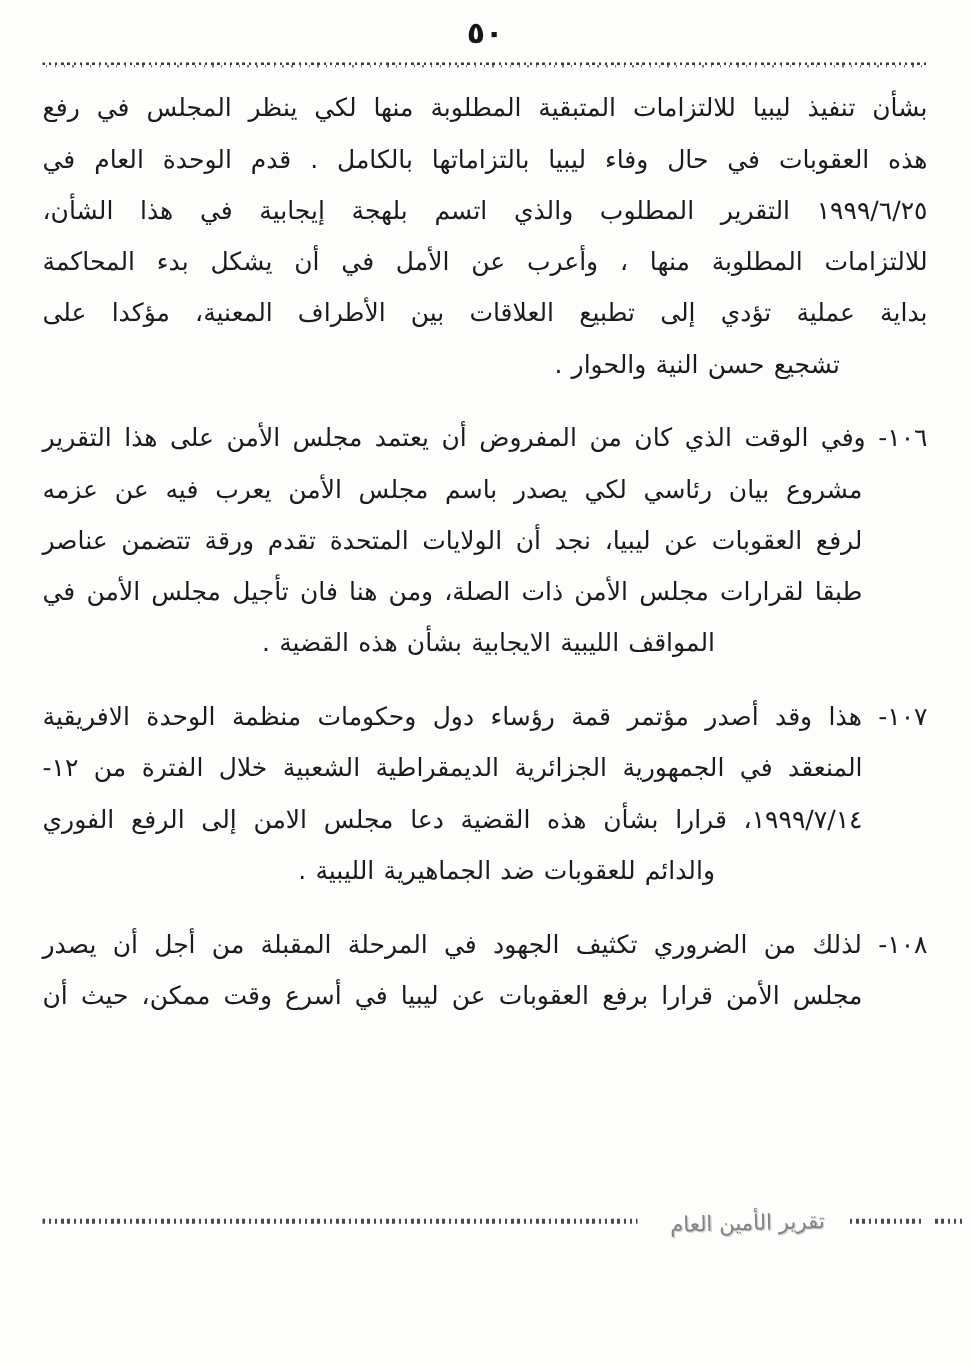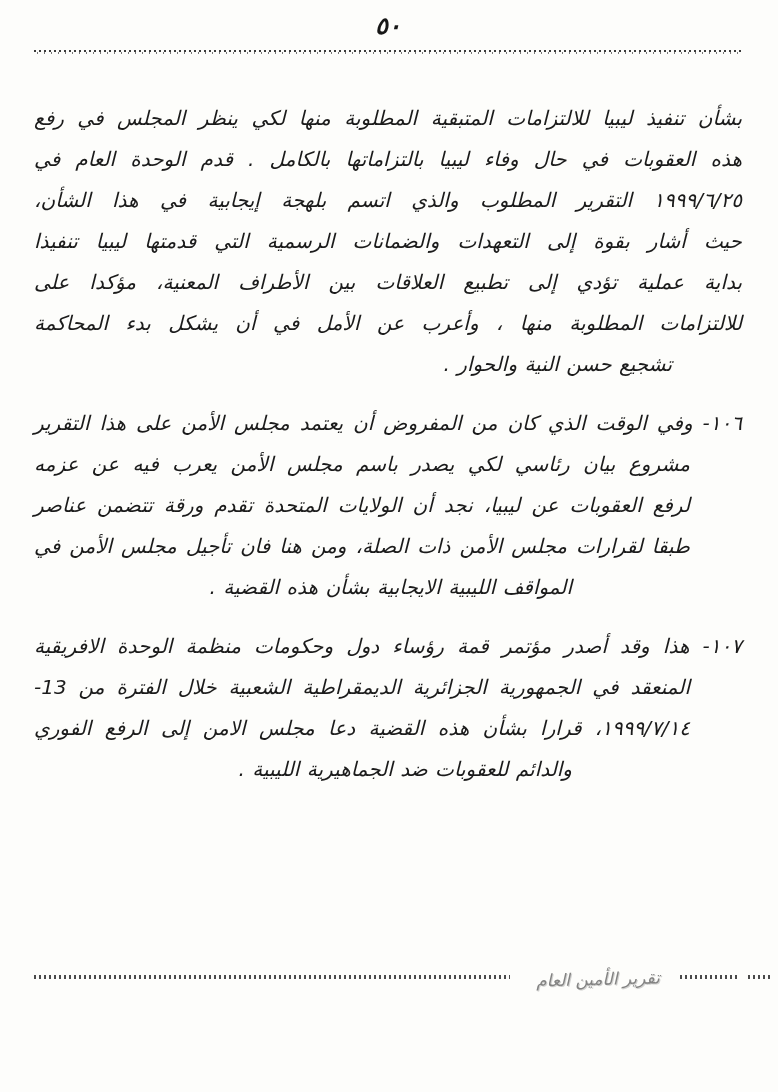--- a/index.html
+++ b/index.html
@@ -11,21 +11,20 @@
     font-family: "DejaVu Sans", "Liberation Sans", sans-serif;
     overflow: hidden;
   }
   .page {
     position: relative;
     width: 778px;
     height: 1092px;
     box-sizing: border-box;
     padding: 6px 36px 0 34px;
     color: #1b1b1b;
-    font-style: italic;
   }
   
   .page-number {
     text-align: center;
     font-size: 24px;
     font-weight: bold;
     color: #161616;
     height: 40px;
     line-height: 40px;
     letter-spacing: 2px;
@@ -36,21 +35,21 @@
     margin-top: 4px;
     background:
       repeating-linear-gradient(90deg, #3a3a3a 0 2px, transparent 2px 5px),
       repeating-linear-gradient(90deg, transparent 0 3px, #777 3px 4px, transparent 4px 7px);
     background-position: 0 0, 0 2px;
     background-size: 100% 2px, 100% 2px;
     background-repeat: repeat-x;
   }
   
   .doc-body {
-    margin-top: 44px;
+    margin-top: 12px;
     font-size: 20px;
     line-height: 41px;
     direction: rtl;
   }
   .para { margin: 0; }
   .para + .para { margin-top: 18px; }
   .line {
     text-align: justify;
     text-align-last: justify;
     word-spacing: 1px;
@@ -109,37 +108,40 @@
 
 <div class="page">
   <div class="page-number">٥٠</div>
   <div class="top-rule"></div>
 
   <div class="doc-body">
       <div class="para plain">
         <div class="line first">بشأن تنفيذ ليبيا للالتزامات المتبقية المطلوبة منها لكي ينظر المجلس في رفع</div>
         <div class="line">هذه العقوبات في حال وفاء ليبيا بالتزاماتها بالكامل . قدم الوحدة العام في</div>
         <div class="line">١٩٩٩/٦/٢٥ التقرير المطلوب والذي اتسم بلهجة إيجابية في هذا الشأن،</div>
-        <div class="line">حيث أشار بقوة إلى التعهدات والضمانات الرسمية التي قدمتها ليبيا تنفيذا</div>
+        <div class="line">للالتزامات المطلوبة منها ، وأعرب عن الأمل في أن يشكل بدء المحاكمة</div>
         <div class="line">بداية عملية تؤدي إلى تطبيع العلاقات بين الأطراف المعنية، مؤكدا على</div>
-        <div class="line">للالتزامات المطلوبة منها ، وأعرب عن الأمل في أن يشكل بدء المحاكمة</div>
         <div class="line last">تشجيع حسن النية والحوار .</div>
       </div>
       <div class="para numbered">
         <div class="line first"><span class="marker">١٠٦-</span> وفي الوقت الذي كان من المفروض أن يعتمد مجلس الأمن على هذا التقرير</div>
         <div class="line">مشروع بيان رئاسي لكي يصدر باسم مجلس الأمن يعرب فيه عن عزمه</div>
         <div class="line">لرفع العقوبات عن ليبيا، نجد أن الولايات المتحدة تقدم ورقة تتضمن عناصر</div>
         <div class="line">طبقا لقرارات مجلس الأمن ذات الصلة، ومن هنا فان تأجيل مجلس الأمن في</div>
         <div class="line last">المواقف الليبية الايجابية بشأن هذه القضية .</div>
       </div>
       <div class="para numbered">
         <div class="line first"><span class="marker">١٠٧-</span> هذا وقد أصدر مؤتمر قمة رؤساء دول وحكومات منظمة الوحدة الافريقية</div>
-        <div class="line">المنعقد في الجمهورية الجزائرية الديمقراطية الشعبية خلال الفترة من 13-</div>
+        <div class="line">المنعقد في الجمهورية الجزائرية الديمقراطية الشعبية خلال الفترة من ١٢-</div>
         <div class="line">١٩٩٩/٧/١٤، قرارا بشأن هذه القضية دعا مجلس الامن إلى الرفع الفوري</div>
         <div class="line last">والدائم للعقوبات ضد الجماهيرية الليبية .</div>
+      </div>
+      <div class="para numbered">
+        <div class="line first"><span class="marker">١٠٨-</span> لذلك من الضروري تكثيف الجهود في المرحلة المقبلة من أجل أن يصدر</div>
+        <div class="line">مجلس الأمن قرارا برفع العقوبات عن ليبيا في أسرع وقت ممكن، حيث أن</div>
       </div>
     </div>
 
   <div class="footer">
     <span class="rule-long"></span>
     <span class="footer-note">تقرير الأمين العام</span>
     <span class="rule-short"></span>
     <span class="rule-tiny"></span>
   </div>
 </div>

